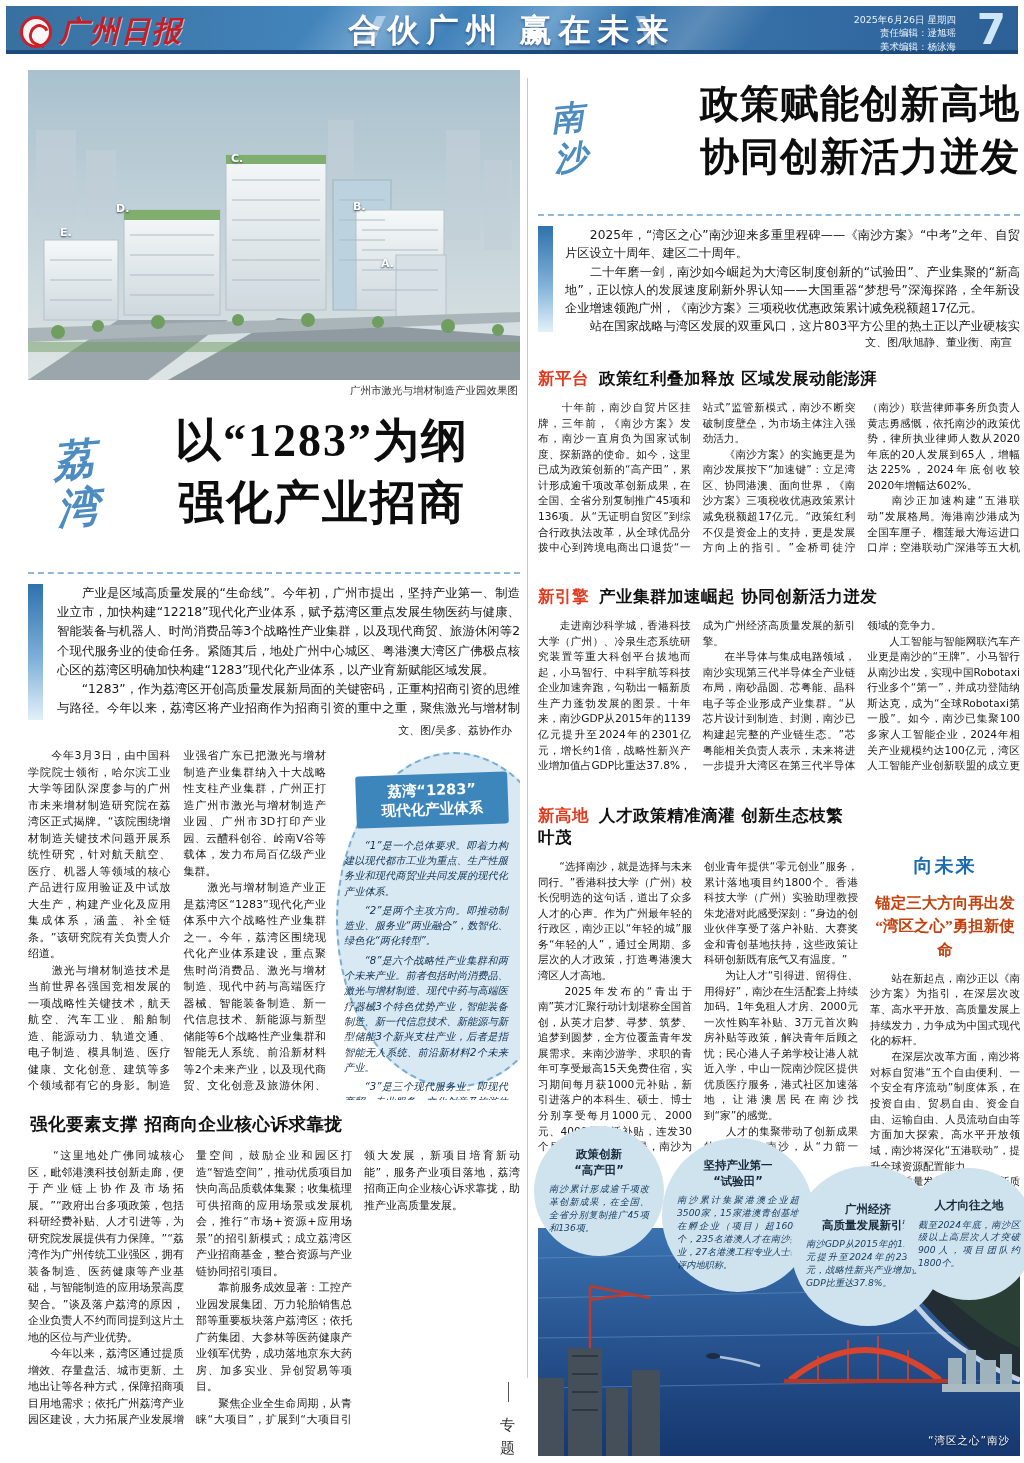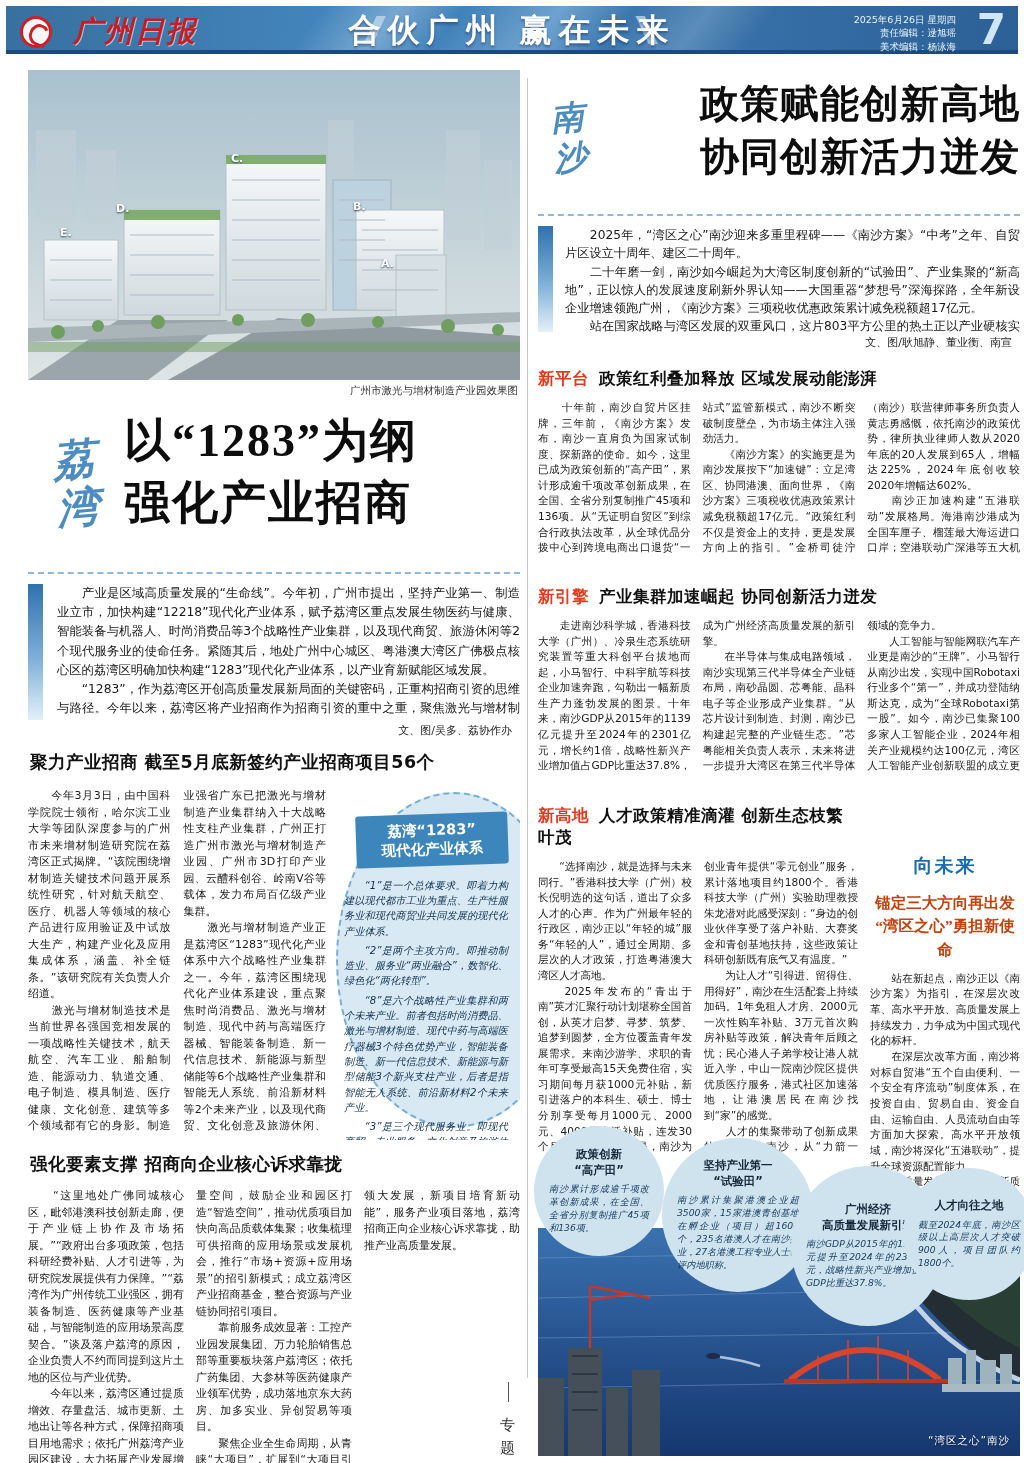--- a/index.html
+++ b/index.html
@@ -7,21 +7,21 @@
   body { font-family:"DejaVu Sans","Liberation Sans",sans-serif; }
   .page { position:relative; width:1024px; height:1463px; background:#ffffff; margin:0 auto; overflow:hidden; color:#1a1a1a; }
 
   
   .masthead { position:absolute; left:6px; top:6px; right:6px; height:48px;
     background:linear-gradient(95deg,#38709f 0%,#4487bf 35%,#2c6096 100%); overflow:hidden; }
   .masthead::before { content:""; position:absolute; left:26%; top:-10px; width:52%; height:70px;
     background:linear-gradient(100deg,transparent 8%,rgba(255,255,255,.28) 22%,transparent 34%,rgba(170,210,240,.45) 52%,transparent 66%,rgba(255,255,255,.18) 80%,transparent 92%);
     transform:skewX(-32deg); }
   .masthead::after { content:""; position:absolute; left:0; right:0; bottom:0; height:4px; background:#1d4a7c; }
-  .logo { position:absolute; left:14px; top:6px; display:flex; align-items:center; gap:21px; z-index:3; }
+  .logo { position:absolute; left:14px; top:6px; display:flex; align-items:center; gap:7px; z-index:3; }
   .logo-mark { width:32px; height:32px; border:3px solid #cf1f26; border-radius:50%; background:#f4f6f8; position:relative; }
   .logo-mark::after { content:""; position:absolute; left:6px; top:5px; width:14px; height:16px; border:3px solid #cf1f26; border-right-color:transparent; border-radius:50% 50% 0 50%; transform:rotate(20deg); }
   .logo-text { font-family:"Liberation Serif",serif; font-style:italic; font-weight:bold; font-size:29px; color:#c81c24; letter-spacing:2px; text-shadow:1px 1px 0 rgba(255,255,255,.55); }
   .banner-title { position:absolute; left:0; right:0; top:5px; text-align:center; z-index:2;
     font-family:"Liberation Serif",serif; font-weight:bold; font-size:32px; line-height:38px; color:#ffffff; letter-spacing:7px; text-shadow:0 2px 3px rgba(0,10,60,.4); }
   .chev { position:absolute; top:10px; width:120px; height:28px; z-index:1; opacity:.8; }
   .chev.l { left:310px; background:linear-gradient(115deg,transparent 45%,#bcd8ec 46%,#bcd8ec 52%,transparent 53%); }
   .chev.r { right:310px; background:linear-gradient(65deg,transparent 45%,#bcd8ec 46%,#bcd8ec 52%,transparent 53%); }
   .meta { position:absolute; right:62px; top:7px; text-align:right; color:#eaf3fa; font-size:9.5px; line-height:1.4; z-index:3; }
   .pagenum { position:absolute; right:12px; top:0; font-weight:bold; font-size:42px; line-height:48px; color:#cfe6f7; z-index:3; }
@@ -34,21 +34,21 @@
   .cal { font-family:"Liberation Serif",serif; font-style:italic; font-weight:bold; color:#4c8cc0; display:flex; flex-direction:column; align-items:center; justify-content:center; transform:rotate(-5deg); flex:none; }
   .story-head { font-weight:bold; letter-spacing:.5px; color:#111; }
 
   
   .left-half { position:absolute; left:28px; top:70px; width:492px; }
   .photo1 { height:310px; position:relative; }
   .photo1 svg { display:block; }
   .caption1 { text-align:right; font-size:10.5px; color:#333; margin:4px 2px 12px 0; }
   .hl-row { display:flex; height:148px; }
   .hl-row .cal { width:96px; font-size:42px; line-height:1.15; }
-  .hl-left { flex:1; font-family:"Liberation Serif",serif; font-weight:bold; font-size:46px; line-height:1.35; color:#0d0d0d; letter-spacing:2px; }
+  .hl-left { flex:1; text-align:center; font-family:"Liberation Serif",serif; font-weight:bold; font-size:46px; line-height:1.35; color:#0d0d0d; letter-spacing:2px; }
   .intro { display:flex; gap:14px; height:136px; overflow:hidden; }
   .intro .jtext { flex:1; font-size:12.3px; line-height:1.56; }
   .story1-head { font-size:17.5px; margin:12px 0 14px 2px; }
   .story1 { display:flex; gap:8px; height:352px; }
   .story1-text { width:298px; height:100%; overflow:hidden; column-count:2; column-gap:13px; column-fill:auto; font-size:11px; line-height:1.5; }
   .bubble { width:186px; position:relative; height:100%; overflow:hidden; }
   .bubble-circle { position:absolute; left:2px; top:4px; width:236px; height:336px; background:#d8e9f4; border:2px dashed #79aed3; border-radius:50%; }
   .bubble-inner { position:absolute; left:4px; top:26px; width:178px; }
   .bubble-title { background:#3d86bb; color:#fff; font-weight:bold; font-size:14.5px; line-height:1.3; text-align:center; padding:7px 4px; border-radius:3px; width:152px; margin:0 0 12px 18px; transform:rotate(-2deg); }
   .bubble-item { font-style:italic; font-size:10.2px; line-height:1.5; color:#0e3050; text-align:justify; text-indent:2em; margin:0 8px 4px 6px; }
@@ -204,21 +204,20 @@
 
     <hr class="dash">
 
     <div class="intro">
       <div class="vbar"></div>
       <div class="jtext">　　产业是区域高质量发展的“生命线”。今年初，广州市提出，坚持产业第一、制造业立市，加快构建“12218”现代化产业体系，赋予荔湾区重点发展生物医药与健康、智能装备与机器人、时尚消费品等3个战略性产业集群，以及现代商贸、旅游休闲等2个现代服务业的使命任务。紧随其后，地处广州中心城区、粤港澳大湾区广佛极点核心区的荔湾区明确加快构建“1283”现代化产业体系，以产业育新赋能区域发展。
 　　“1283”，作为荔湾区开创高质量发展新局面的关键密码，正重构招商引资的思维与路径。今年以来，荔湾区将产业招商作为招商引资的重中之重，聚焦激光与增材制造、现代中药与高端医疗器械、现代商贸、文旅等主导产业开展精准招商，完善招商引资工作机制，强化高端产业引领功能，优化投资环境，充分发挥招商引资对优化产业结构、培育增长动能、推动加快构建现代化产业体系的关键作用。</div>
     </div>
     <div class="byline">文、图/吴多、荔协作办</div>
 
-    <h2 class="story-head story1-head">聚力产业招商 截至5月底新签约产业招商项目56个</h2>
     <div class="story1">
       <div class="story1-text jtext">　　今年3月3日，由中国科学院院士领衔，哈尔滨工业大学等团队深度参与的广州市未来增材制造研究院在荔湾区正式揭牌。“该院围绕增材制造关键技术问题开展系统性研究，针对航天航空、医疗、机器人等领域的核心产品进行应用验证及中试放大生产，构建产业化及应用集成体系，涵盖、补全链条。”该研究院有关负责人介绍道。
 　　激光与增材制造技术是当前世界各强国竞相发展的一项战略性关键技术，航天航空、汽车工业、船舶制造、能源动力、轨道交通、电子制造、模具制造、医疗健康、文化创意、建筑等多个领域都有它的身影。制造业强省广东已把激光与增材制造产业集群纳入十大战略性支柱产业集群，广州正打造广州市激光与增材制造产业园、广州市3D打印产业园、云醴科创谷、岭南V谷等载体，发力布局百亿级产业集群。
 　　激光与增材制造产业正是荔湾区“1283”现代化产业体系中六个战略性产业集群之一。今年，荔湾区围绕现代化产业体系建设，重点聚焦时尚消费品、激光与增材制造、现代中药与高端医疗器械、智能装备制造、新一代信息技术、新能源与新型储能等6个战略性产业集群和智能无人系统、前沿新材料等2个未来产业，以及现代商贸、文化创意及旅游休闲、专业服务等3个现代服务业，强化产业招商工作。
 　　截至5月底，荔湾区新签约产业招商项目56个，新引进高质量产业招商项目46个（其中，十亿级项目2个，亿级项目7个）。</div>
       <div class="bubble">
         <div class="bubble-circle"></div>
         <div class="bubble-inner">
           <div class="bubble-title">
             <div>荔湾“1283”</div>

